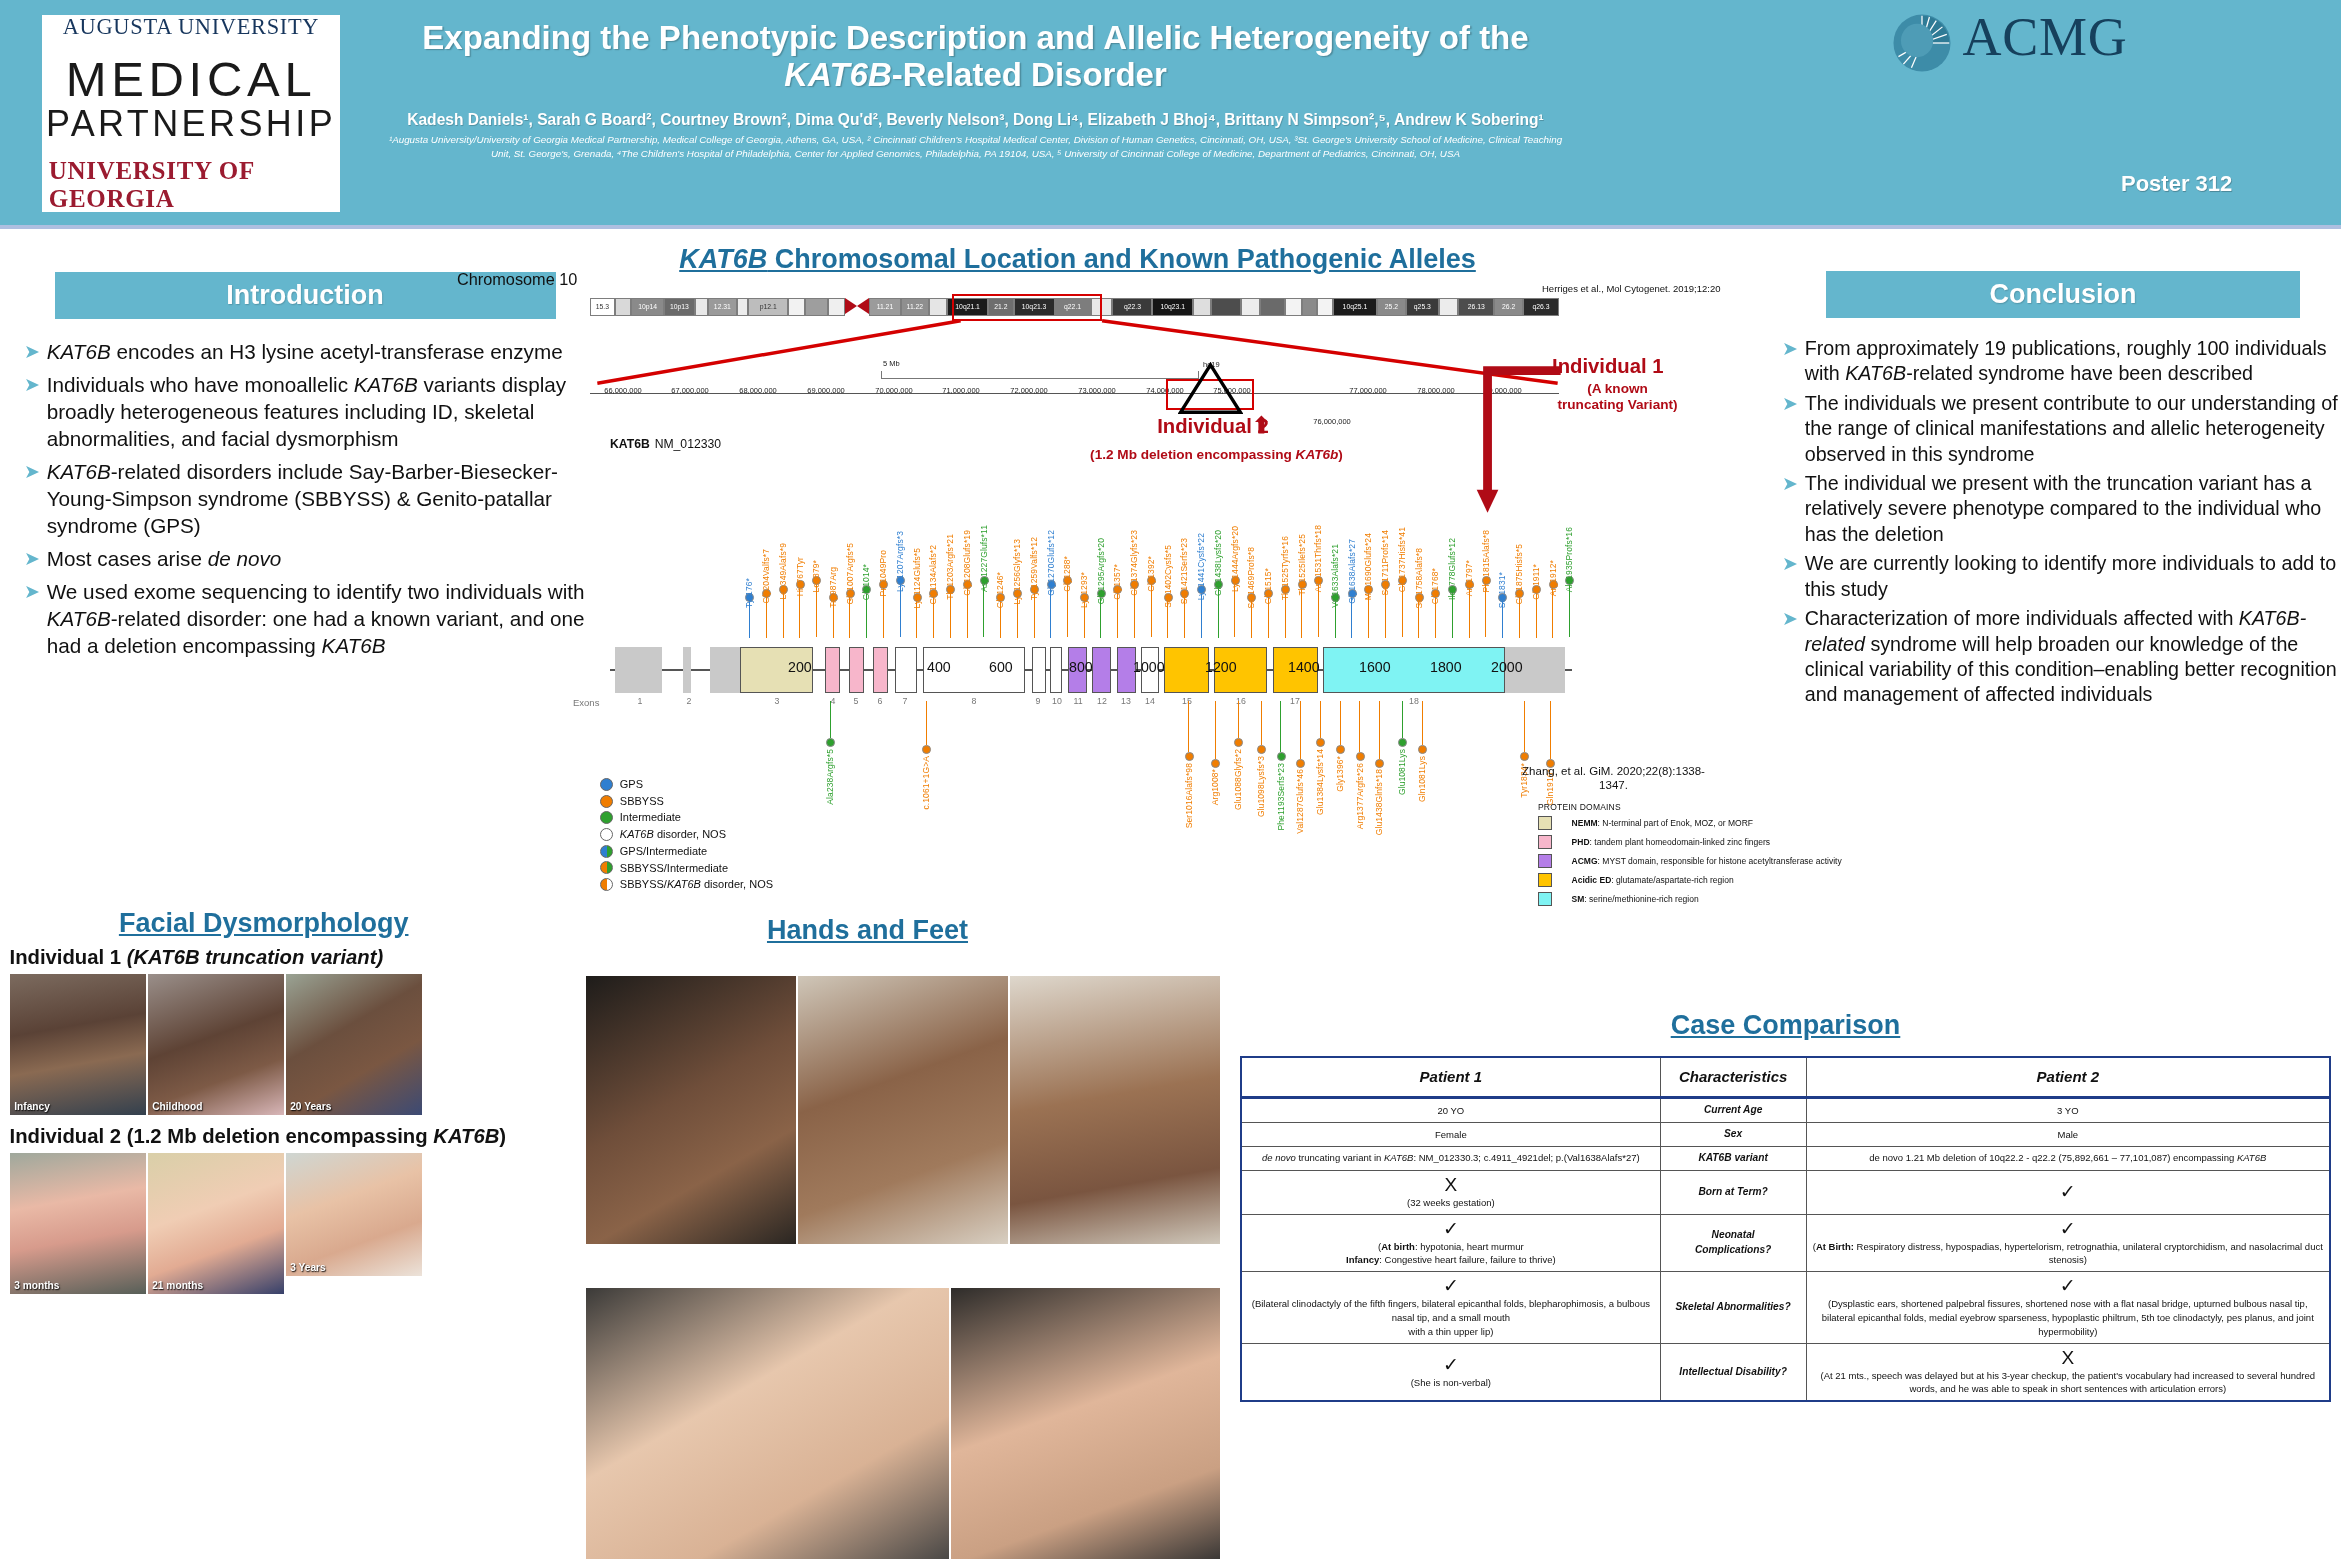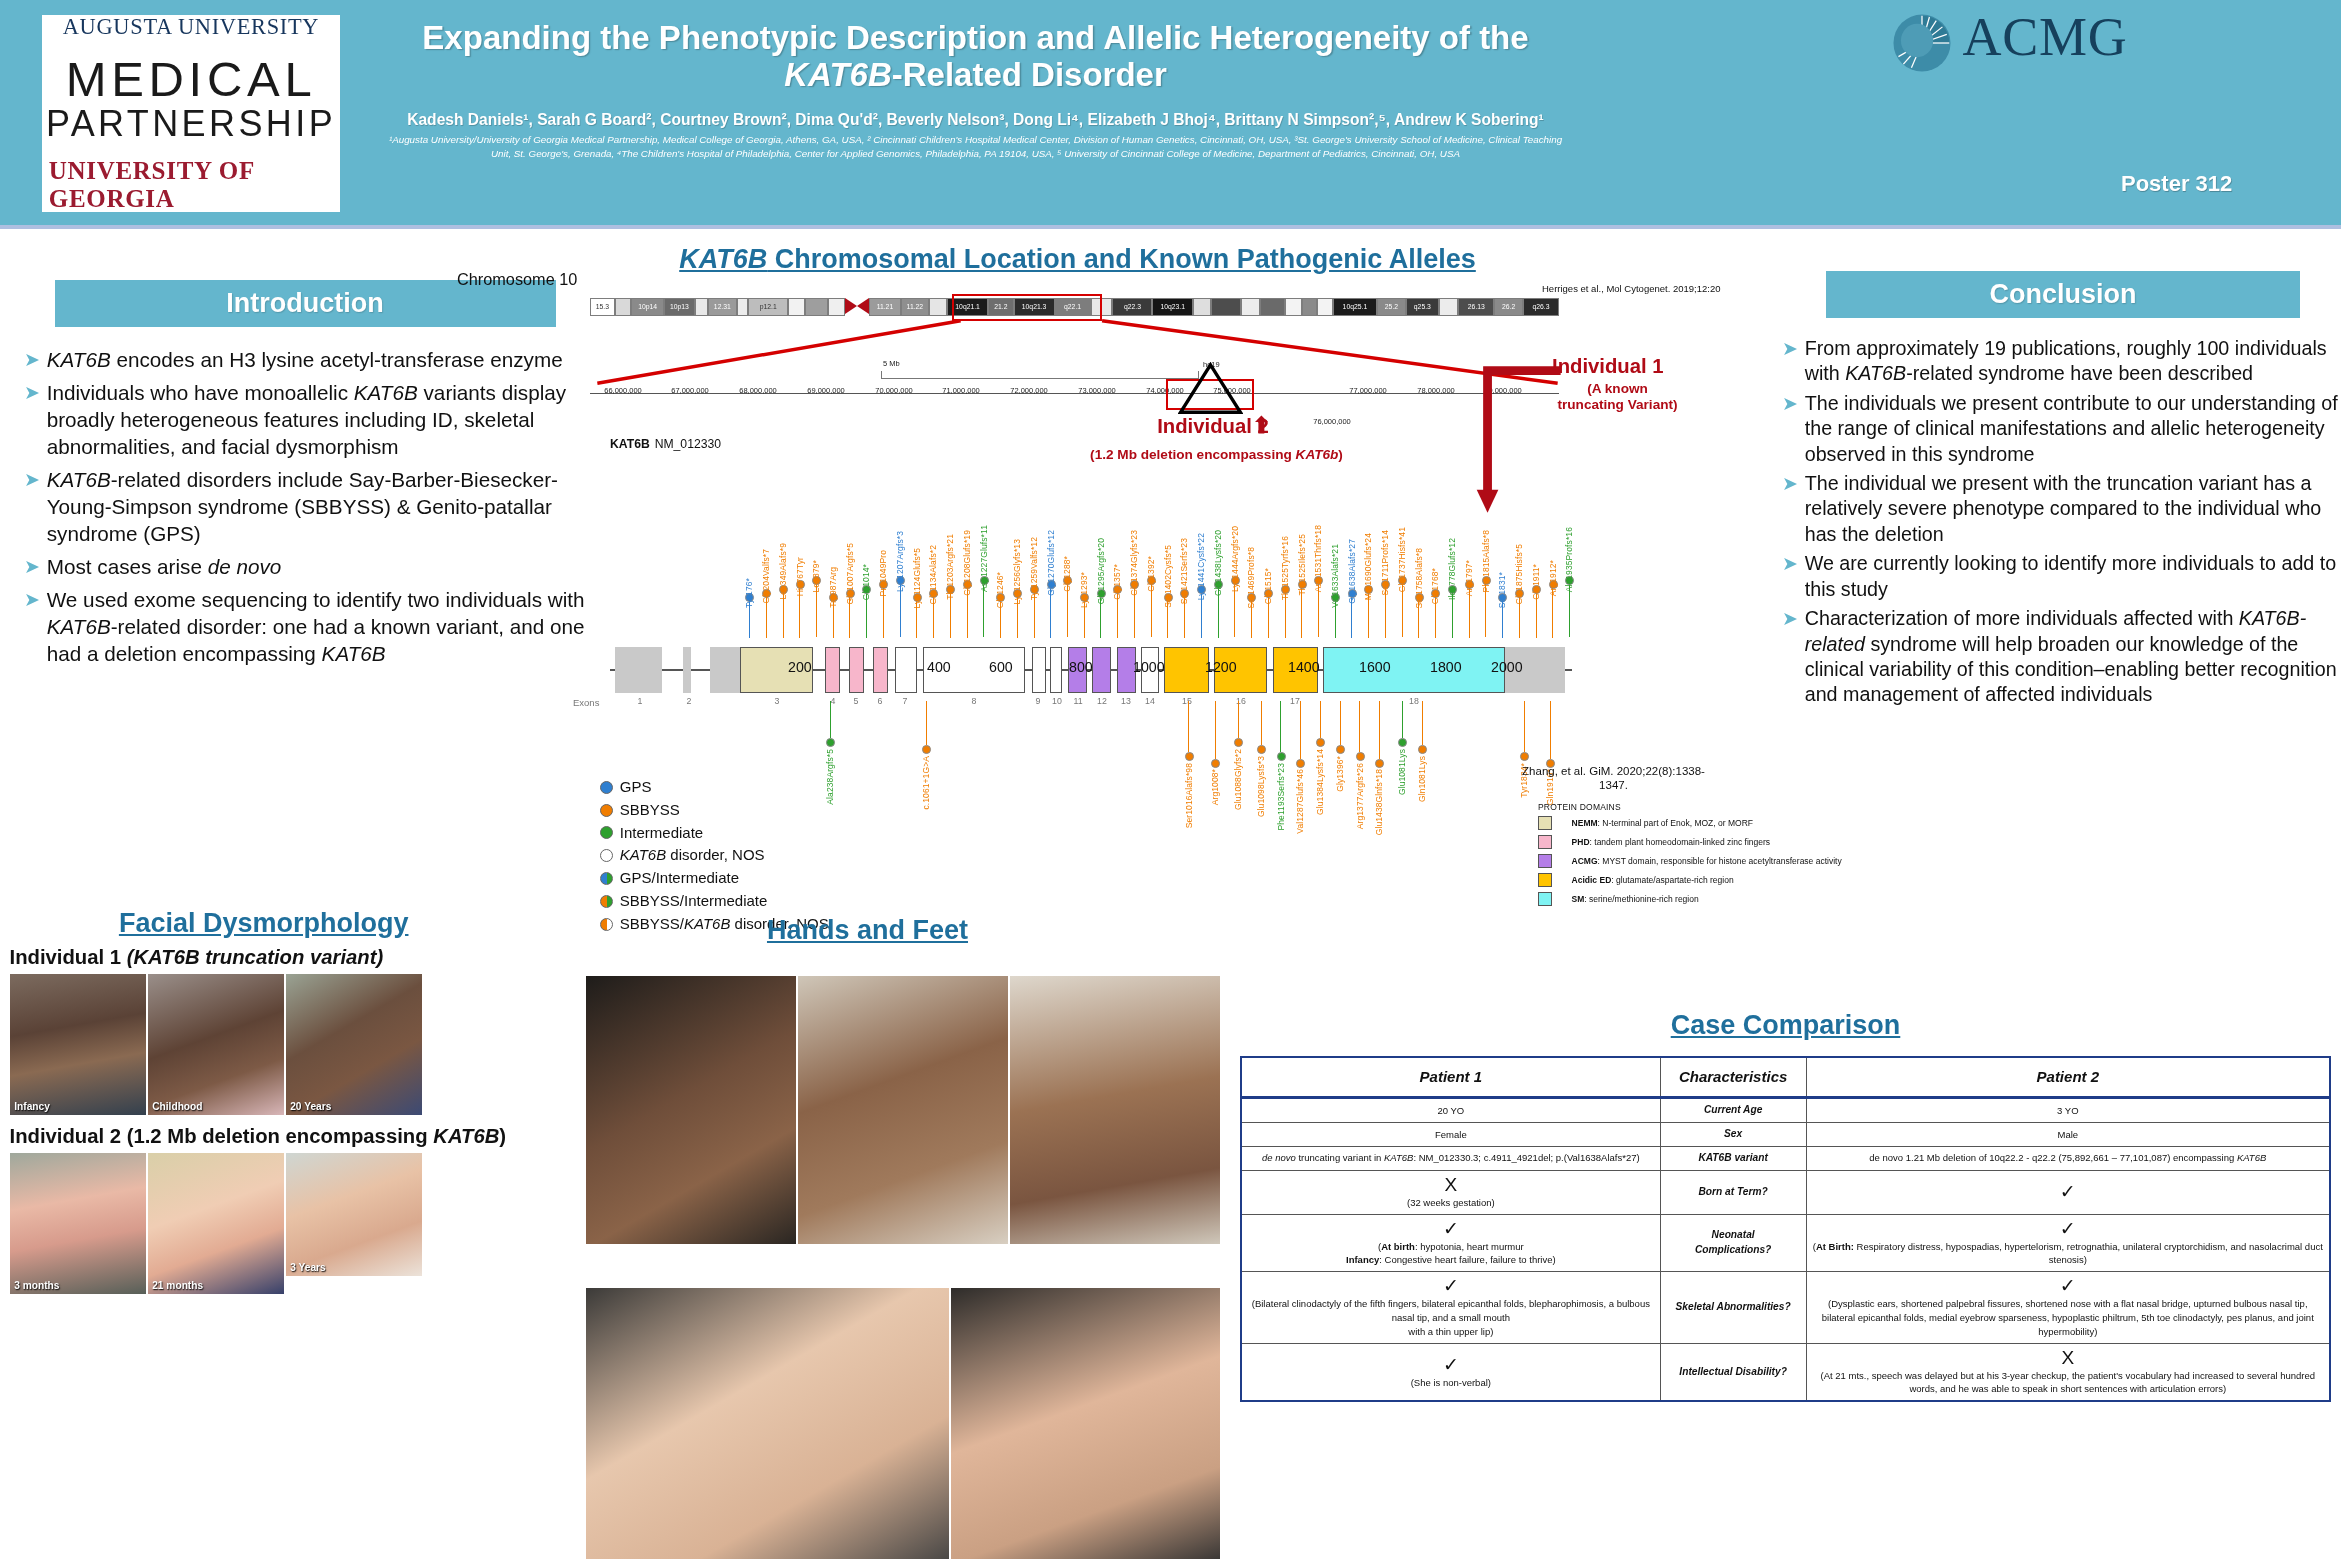--- a/index.html
+++ b/index.html
@@ -55,21 +55,21 @@
     text-align:center; padding:8.1px 0; text-shadow:0.7px 0.7px 1.4px rgba(0,0,0,.18);
   }
   .sec-underline {
     color:#1f6f9c; font-size:27px; font-weight:bold; text-align:center;
     text-decoration:underline; font-style:normal;
   }
   .sec-underline i { font-style:italic; }
 
   
   .intro { position:absolute; left:24px; top:264px; width:562px; }
-  .intro .sec-band { width:501px; margin:16px auto; }
+  .intro .sec-band { width:501px; margin:8px auto; }
   .bullets { margin-top:20.3px; }
   .bullet { display:flex; gap:6.8px; font-size:20.7px; line-height:1.30; color:#111; margin-bottom:6.1px; }
   .arrow { color:#64b6cd; font-size:19px; flex:0 0 auto; line-height:1.35; }
   .bullet i { font-style:italic; }
 
   
   .conclusion { position:absolute; left:1782px; top:271px; width:562px; }
   .conclusion .sec-band { width:474px; margin:0 auto; }
   .conclusion .bullets { margin-top:17.6px; }
   .conclusion .bullet { font-size:19.7px; line-height:1.29; margin-bottom:4.1px;}
@@ -116,21 +116,21 @@
   .dot { position:absolute; width:8.8px; height:8.8px; border-radius:50%; }
   .stemline { position:absolute; width:1.4px; }
 
   .gene-track { position:absolute; left:610px; top:647px; width:962px; height:46px; }
   .ex { position:absolute; top:0; height:46px; border:1px solid #555; }
   .intron { position:absolute; top:22.4px; height:1.4px; background:#555;}
   .aa-num { position:absolute; top:12.2px; font-size:14.2px; color:#111;}
   .exon-num { position:absolute; top:49px; font-size:8.8px; color:#777; transform:translateX(-50%);}
   .exons-word { position:absolute; left:573px; top:697px; font-size:9.5px; color:#777;}
 
-  .legend-left { position:absolute; left:600px; top:776px; font-size:15px; line-height:1.52; color:#111;}
+  .legend-left { position:absolute; left:600px; top:776px; font-size:11px; line-height:1.52; color:#111;}
   .legend-left .lrow { display:flex; align-items:center; gap:6.8px;}
   .lg-dot { width:13px; height:13px; border-radius:50%; border:1px solid #666; flex:0 0 auto;}
   .legend-left i { font-style:italic; }
 
   .zhang-ref { position:absolute; left:1515px; top:764px; width:197px; text-align:center; font-size:11.5px; line-height:1.25; color:#111;}
   .domains { position:absolute; left:1538px; top:803px; font-size:8.5px; color:#111; line-height:1.0;}
   .domains .dhdr { font-size:8.5px; margin-bottom:4.7px; letter-spacing:0.2px;}
   .domains .drow { display:flex; align-items:center; gap:20px; margin-bottom:5.4px;}
   .dsw { width:13.6px; height:13.6px; border:0.7px solid #555; flex:0 0 auto;}
 

